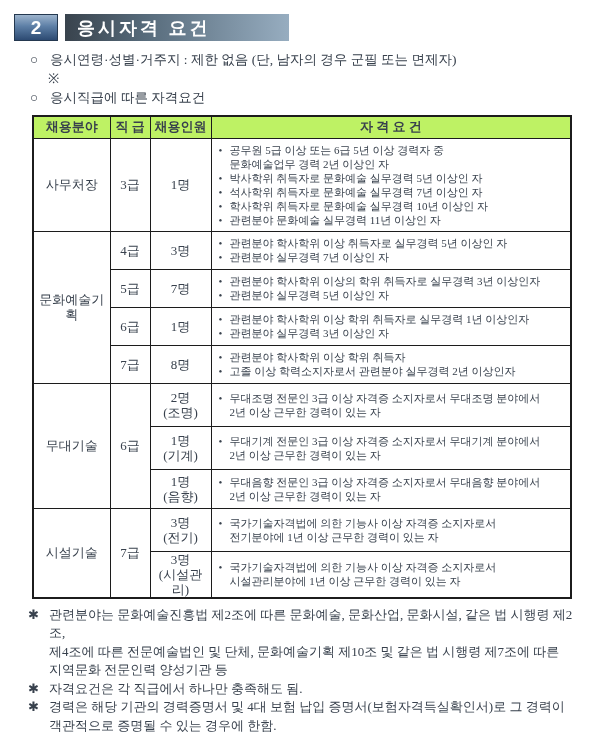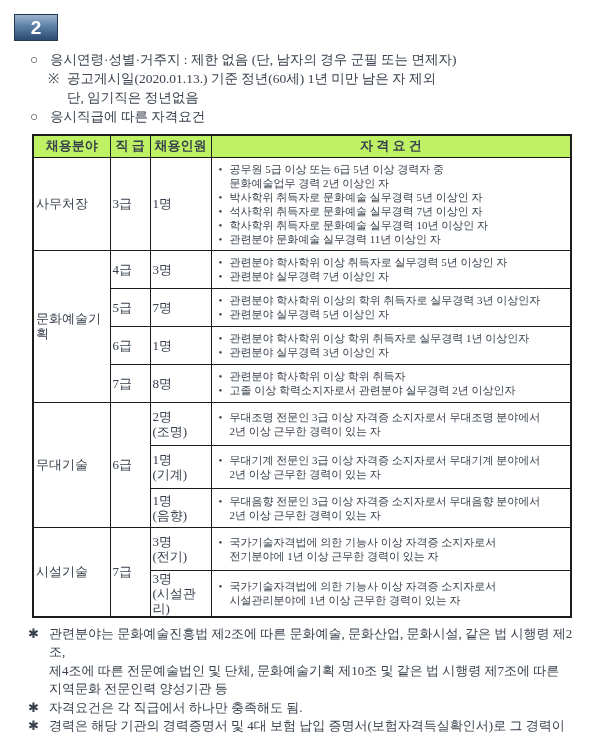--- a/index.html
+++ b/index.html
@@ -38,53 +38,52 @@
     border-collapse: collapse; table-layout: fixed;
     width: 540px; margin: 8px 0 0 32px;
     border: 2px solid #1c1c1c;
   }
   th, td { border: 1px solid #1c1c1c; box-sizing: border-box; }
   th {
     background: #bef264; height: 22px;
     font-size: 13px; font-weight: bold; text-align: center;
     padding: 0;
   }
-  td.cc { vertical-align: middle; font-size: 13px; line-height: 15px; padding: 0 2px; }
+  td.cc { text-align: center; vertical-align: middle; font-size: 13px; line-height: 15px; padding: 0 2px; }
   td.qcell { vertical-align: middle; padding: 4px 4px 4px 7px; }
   .qline { display: flex; font-size: 11px; line-height: 14px; }
   .blt { flex: none; width: 11px; }
   .qtext { white-space: pre-line; flex: 1; }
   .h93 { height: 93px; } .h38 { height: 38px; } .h43 { height: 43px; }
   .h39 { height: 39px; } .h45 { height: 45px; }
   .sub { display: block; }
   
   .footnotes { margin: 7px 18px 0 28px; font-size: 13px; line-height: 18.5px; }
   .fn { display: flex; }
   .fn .marker { flex: none; width: 21px; }
   .fn-text { white-space: pre-line; flex: 1; }
 </style>
 </head>
 <body>
 
 <div class="doc-header">
   <div class="num-box">
     <span>2</span>
   </div>
+  <div class="title-box">응시자격 요건</div>
 </div>
 
 <div class="intro">
   <div class="intro-line">
     <span class="marker">○</span>
     <span>응시연령·성별·거주지 : 제한 없음 (단, 남자의 경우 군필 또는 면제자)</span>
   </div>
   <div class="intro-note">
     <span class="marker">※</span>
-    <span>공고게시일(2020.01.13.) 기준 정년(60세) 1년 미만 남은 자 제외</span>
-  </div>
-  <div class="intro-cont">단, 임기직은 정년없음</div>
+  </div>
   <div class="intro-line">
     <span class="marker">○</span>
     <span>응시직급에 따른 자격요건</span>
   </div>
 </div>
 
 <table>
   <colgroup>
       <col style="width:77px">
       <col style="width:40px">

